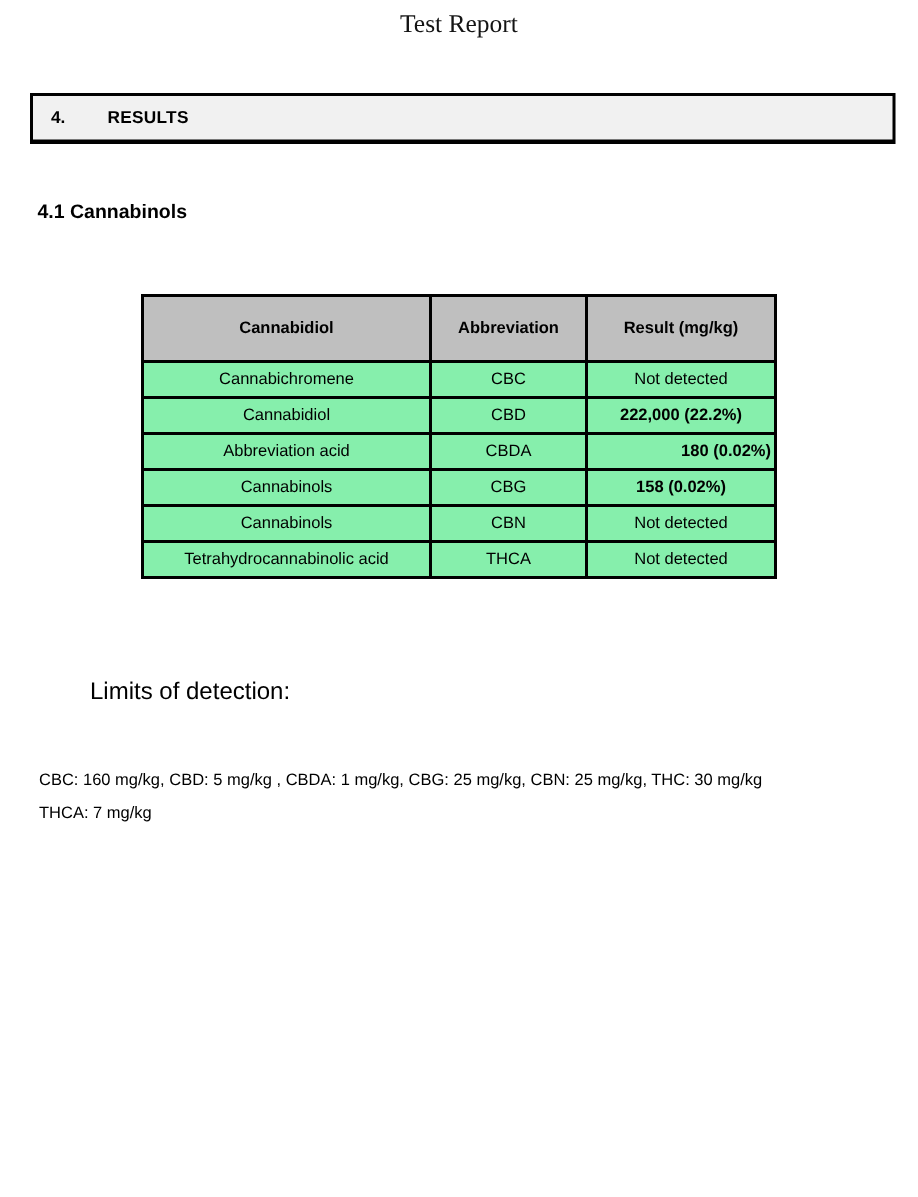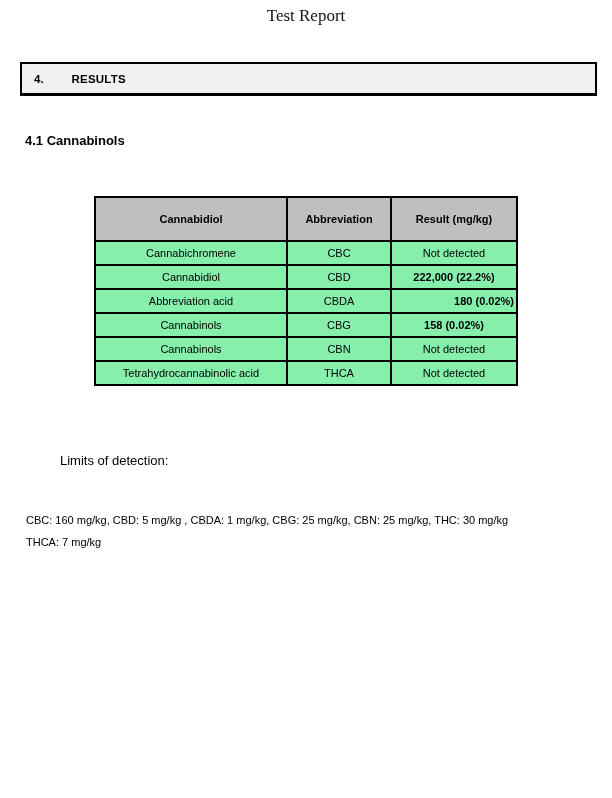--- a/index.html
+++ b/index.html
@@ -72,21 +72,21 @@
     height: 42px;
   }
   table.cannabinoids td { height: 22px; background: #86efac; }
   .col-name   { width: 186px; }
   .col-abbr   { width: 98px; }
   .col-result { width: 120px; }
   .limits-label {
     position: absolute;
     left: 26px;
     top: 453px;
-    font-size: 13px;
+    font-size: 16px;
     padding-left: 34px;
   }
   .limits-text {
     position: absolute;
     left: 26px;
     top: 509px;
     font-size: 11px;
     line-height: 22px;
     width: 565px;
   }

